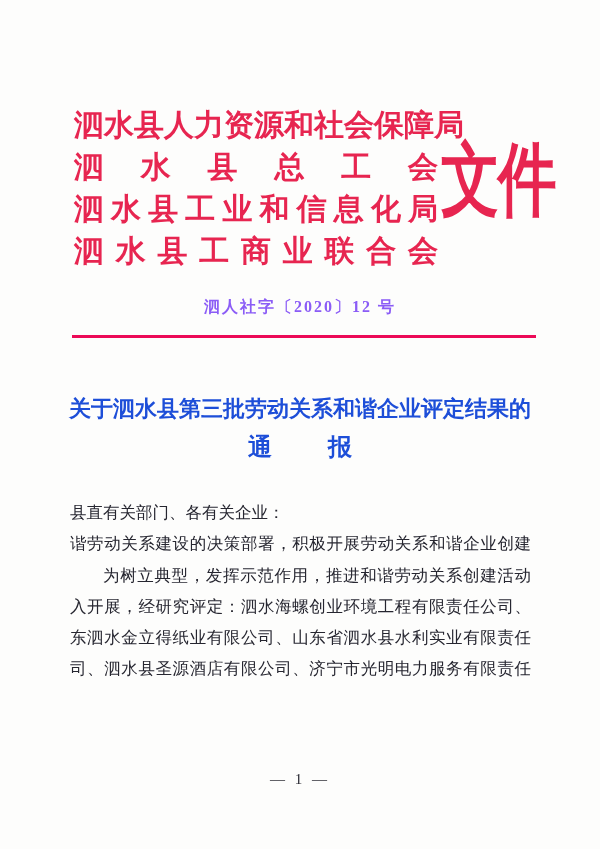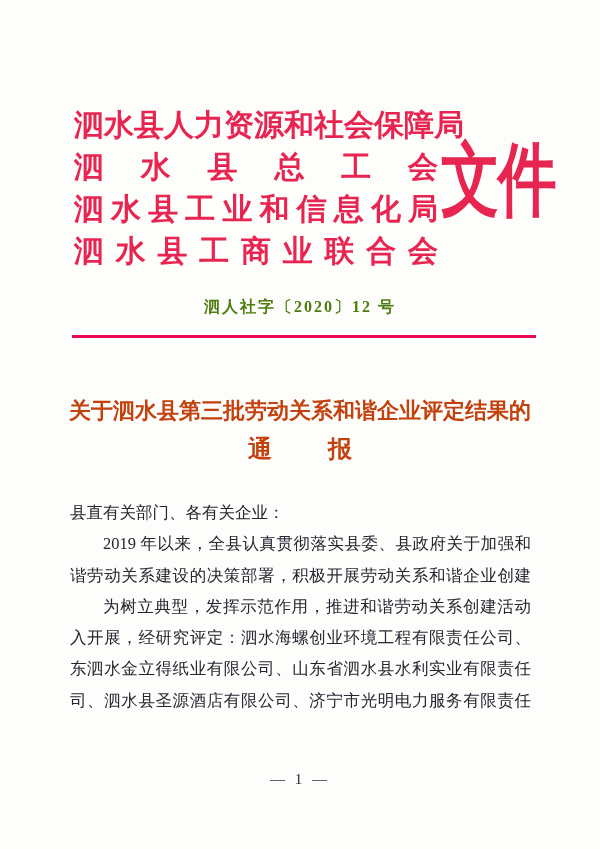--- a/index.html
+++ b/index.html
@@ -29,31 +29,31 @@
     color:#e72550;white-space:nowrap;
     transform:scaleX(.73);transform-origin:left top;
     letter-spacing:-2px;
     font-family:"Liberation Serif","DejaVu Serif",serif;
   }
   
   .doc-number{
     position:absolute;top:297px;left:0;width:100%;
     text-align:center;
     font-size:16px;font-weight:bold;letter-spacing:2px;
-    color:#4d7c0f;
+    color:#8b5cf6;
   }
   .red-divider{
     position:absolute;top:335px;left:72px;width:464px;height:3px;
     background:#ec0a57;
   }
   
   .title-block{
     position:absolute;top:394px;left:69px;width:462px;
-    color:#c2410c;
-    font-family:Liberation Sans, sans-serif;
+    color:#1d4ed8;
+    font-family:Liberation Mono, monospace;
   }
   .title-line1{
     font-size:22px;font-weight:bold;line-height:34px;
     white-space:nowrap;text-align:center;
   }
   .title-line2{
     display:flex;justify-content:space-between;
     width:104px;margin:6px auto 0 auto;
     font-size:24px;font-weight:bold;line-height:30px;
   }
@@ -137,21 +137,20 @@
   <div class="title-block">
     <div class="title-line1">关于泗水县第三批劳动关系和谐企业评定结果的</div>
     <div class="title-line2">
         <span>通</span>
         <span>报</span>
       </div>
   </div>
 
   <div class="body-block">
     <div class="bline">县直有关部门、各有关企业：</div>
-    <div class="bline j ind">2019 年以来，全县认真贯彻落实县委、县政府关于加强和</div>
     <div class="bline j">谐劳动关系建设的决策部署，积极开展劳动关系和谐企业创建活</div>
     <div class="bline j ind">为树立典型，发挥示范作用，推进和谐劳动关系创建活动深</div>
     <div class="bline j">入开展，经研究评定：泗水海螺创业环境工程有限责任公司、山</div>
     <div class="bline j">东泗水金立得纸业有限公司、山东省泗水县水利实业有限责任公</div>
     <div class="bline j">司、泗水县圣源酒店有限公司、济宁市光明电力服务有限责任公</div>
   </div>
 
   <div class="page-number">— 1 —</div>
 
 </div>

